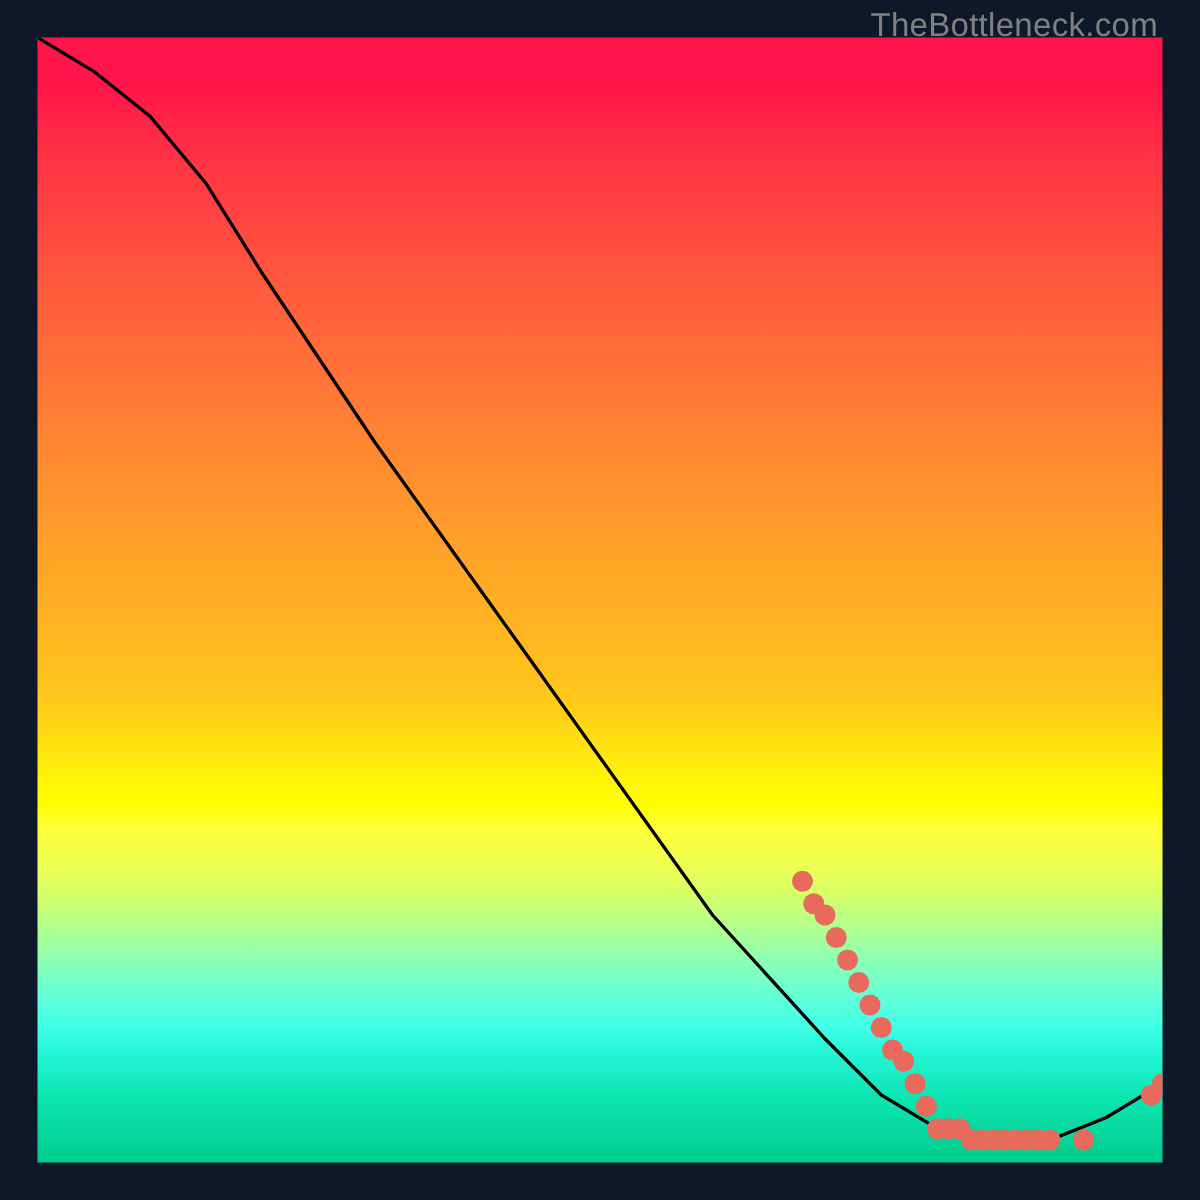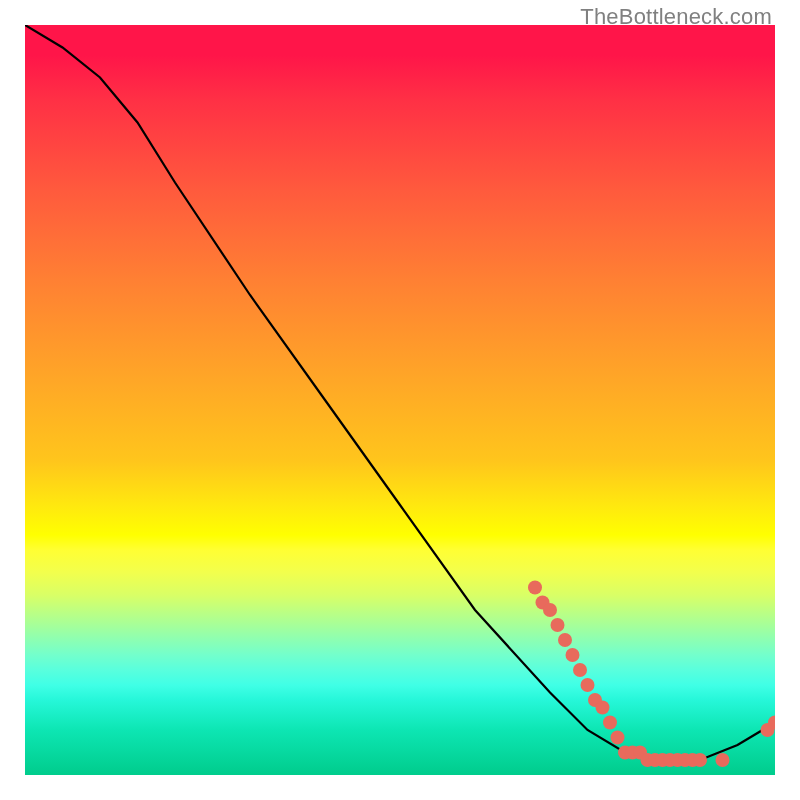--- a/index.html
+++ b/index.html
@@ -7,21 +7,21 @@
     padding: 0;
     width: 800px;
     height: 800px;
     background: #000;
     font-family: Arial, Helvetica, sans-serif;
     overflow: hidden;
   }
   .frame {
     width: 800px;
     height: 800px;
-    background: #ffffff;
+    background: #0f172a;
     position: relative;
   }
   .plot-area {
     position: absolute;
     left: 25px;
     top: 25px;
     width: 750px;
     height: 750px;
     background: linear-gradient(
       to bottom,

